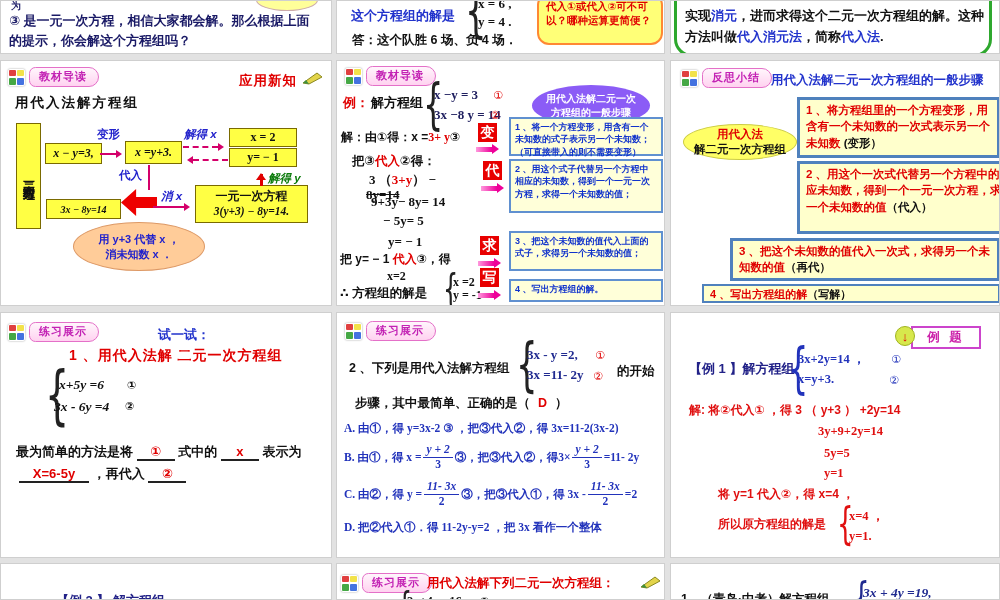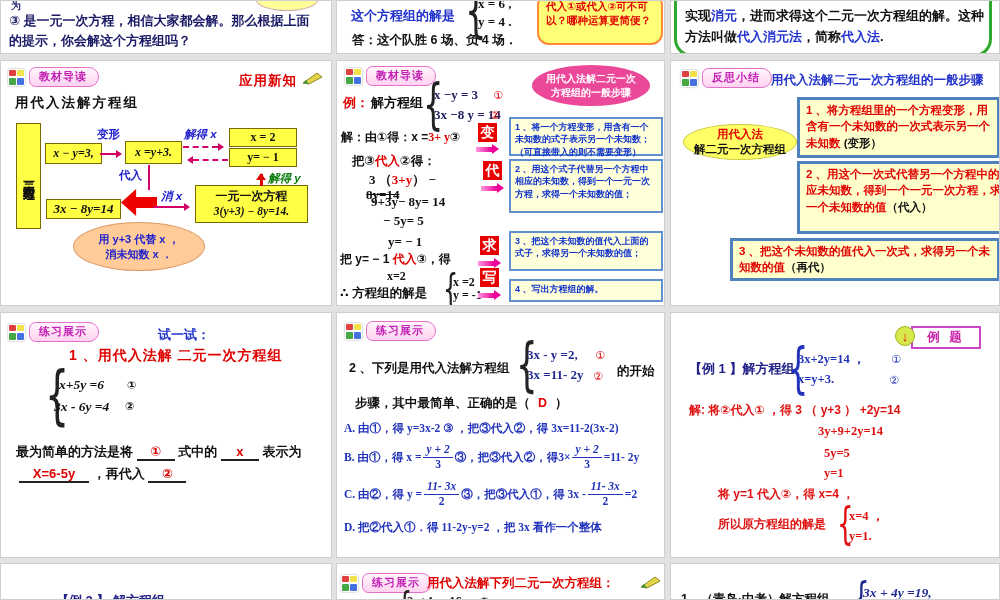--- a/index.html
+++ b/index.html
@@ -120,21 +120,21 @@
   <div class="ybox serif" style="left:228px;top:67px;width:68px;height:19px;font-size:12px;">x = 2</div>
   <div class="ybox serif" style="left:228px;top:87px;width:68px;height:19px;font-size:12px;">y= − 1</div>
   <div class="arr" style="left:182px;top:94px;width:45px;">
       <i class="headL"></i>
       <i class="dbar"></i>
     </div>
 
   <div class="abs b" style="left:118px;top:107px;font-size:11.5px;color:#2222cc;">代入</div>
   <div class="vline" style="left:147px;top:104px;width:2px;height:25px;"></div>
 
-  <div class="ybox serif it" style="left:45px;top:138px;width:75px;height:20px;font-size:13px;">3x − 8y=14</div>
+  <div class="ybox serif it" style="left:45px;top:138px;width:75px;height:20px;font-size:10px;">3x − 8y=14</div>
   <div class="bigarrow" style="left:120px;top:128px;width:36px;height:27px;"></div>
   <div class="abs b it" style="left:160px;top:128px;font-size:11.5px;color:#2222cc;">消 x</div>
   <div class="arr" style="left:152px;top:141px;width:41px;">
       <i class="bar"></i>
       <i class="head"></i>
     </div>
 
   <div class="ybox" style="left:194px;top:124px;width:113px;height:38px;flex-direction:column;line-height:1.25;">
     <span style="font-size:12px;">一元一次方程</span>
     <span class="serif it" style="font-size:11.5px;">3(y+3) − 8y=14.</span>
@@ -160,21 +160,21 @@
     <span class="pill">教材导读</span>
   </div>
   <div class="abs b" style="left:6px;top:33px;font-size:13px;color:#e00000;">例：</div>
   <div class="abs b" style="left:34px;top:33px;font-size:13px;color:#111;">解方程组</div>
   <div class="brace" style="left:86px;top:24px;font-size:32px;">{</div>
   <div class="abs b serif" style="left:97px;top:26px;font-size:13px;color:#202060;">x −y = 3</div>
   <div class="abs" style="left:156px;top:28px;font-size:11px;color:#e00000;">①</div>
   <div class="abs b serif" style="left:97px;top:46px;font-size:13px;color:#202060;">3x −8 y = 14</div>
   <div class="abs" style="left:153px;top:48px;font-size:11px;color:#e00000;">②</div>
 
-  <div class="oval" style="left:195px;top:4px;width:118px;height:41px;background:#ec4899;">
+  <div class="oval" style="left:195px;top:24px;width:118px;height:41px;background:#8b5cf6;">
     <span class="b" style="font-size:10px;color:#fff;">用代入法解二元一次</span>
     <span class="b" style="font-size:10px;color:#fff;">方程组的一般步骤</span>
   </div>
 
   <div class="abs b" style="left:4px;top:68px;font-size:12px;color:#111;"><span>解：由①得：x =</span><span class="serif" style="color:#e00000;">3+ y</span><span>③</span></div>
   <div class="stamp" style="left:141px;top:62px;">变</div>
   <div class="parrow" style="left:139px;top:82px;">
       <i class="pb"></i>
       <i class="ph"></i>
     </div>
@@ -229,20 +229,21 @@
 
   <div class="stepbox6" style="left:126px;top:36px;width:203px;height:61px;"><span>1 、将方程组里的一个方程变形，用含有一个未知数的一次式表示另一个未知数 </span><span class="blk">(变形）</span></div>
 
   <div class="oval" style="left:12px;top:63px;width:114px;height:36px;background:#ffff66;border:1.5px solid #cccc44;">
     <span class="b" style="font-size:11.5px;color:#e00000;">用代入法</span>
     <span class="b" style="font-size:11.5px;color:#111;">解二元一次方程组</span>
   </div>
 
   <div class="stepbox6" style="left:126px;top:100px;width:233px;height:73px;"><span>2 、用这个一次式代替另一个方程中的相应未知数，得到一个一元一次方程，求得一个未知数的值</span><span class="blk">（代入）</span></div>
   <div class="stepbox6" style="left:59px;top:177px;width:270px;height:43px;"><span>3 、把这个未知数的值代入一次式，求得另一个未知数的值</span><span class="blk">（再代）</span></div>
+  <div class="stepbox6" style="left:31px;top:223px;width:298px;height:19px;border-width:2px;font-size:11px;padding-top:1px;"><span>4 、写出方程组的解</span><span class="blk">（写解）</span></div>
 </div>
 
 <div class="slide" style="left:0;top:312px;width:332px;height:246px;">
   <div class="hdr" style="left:7px;top:9px;">
     <span class="win-icon">
         <i class="wi-1"></i>
         <i class="wi-2"></i>
         <i class="wi-3"></i>
         <i class="wi-4"></i>
       </span>

